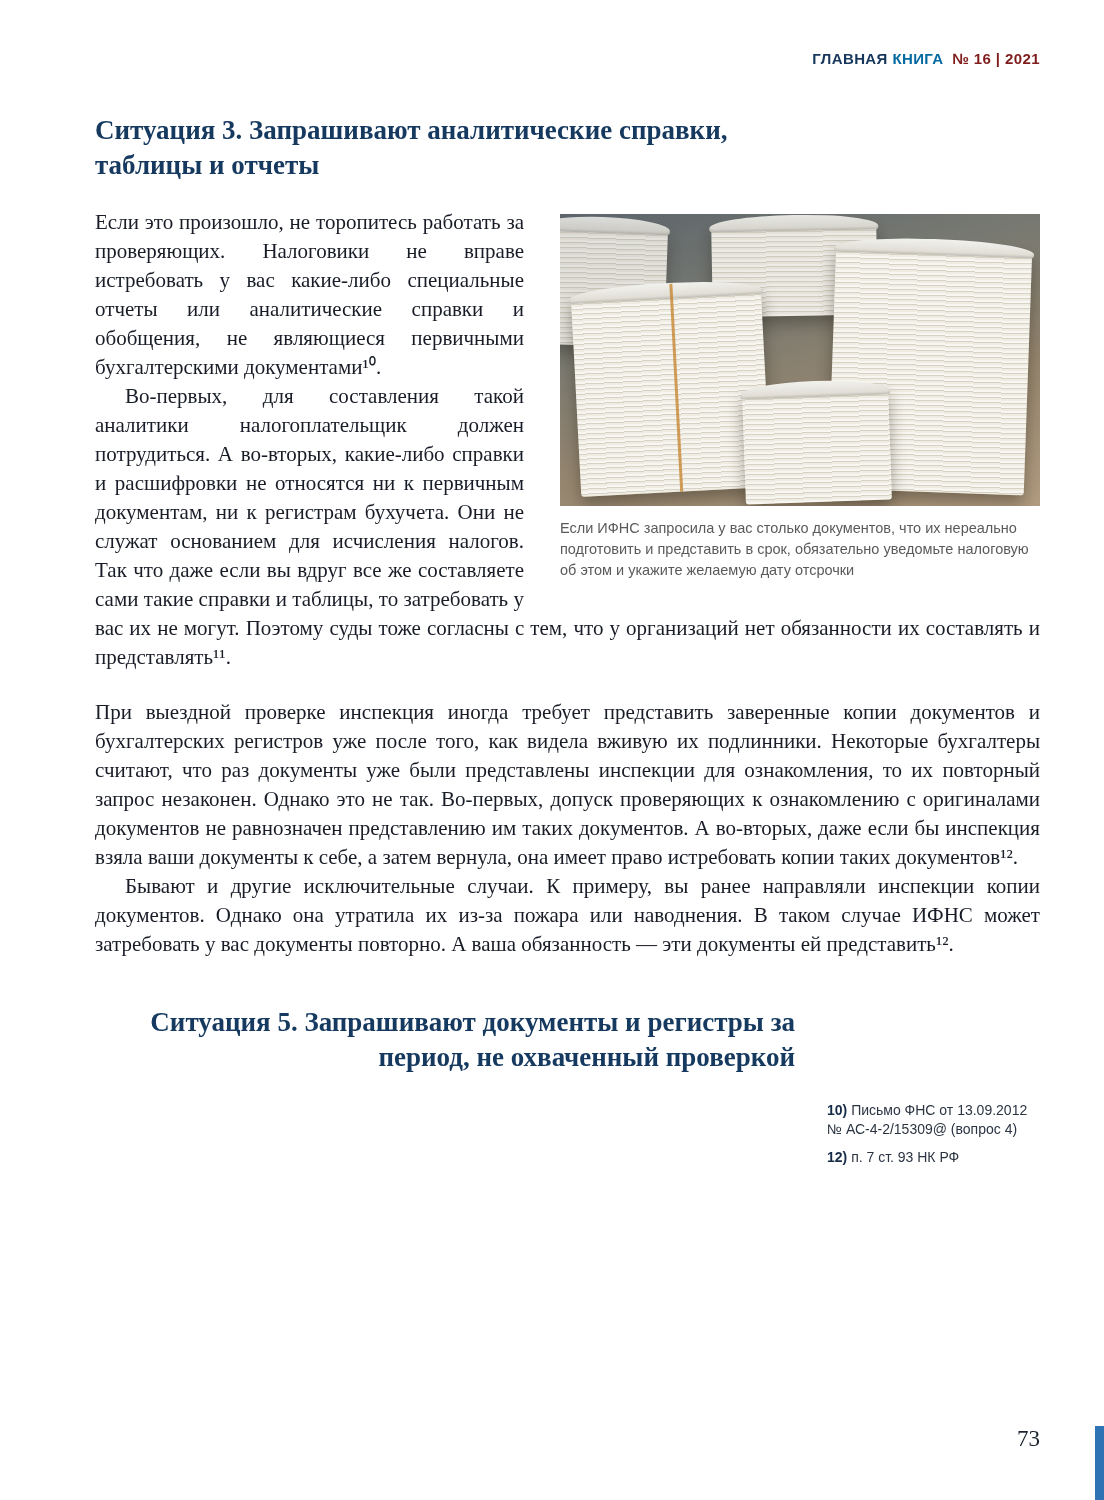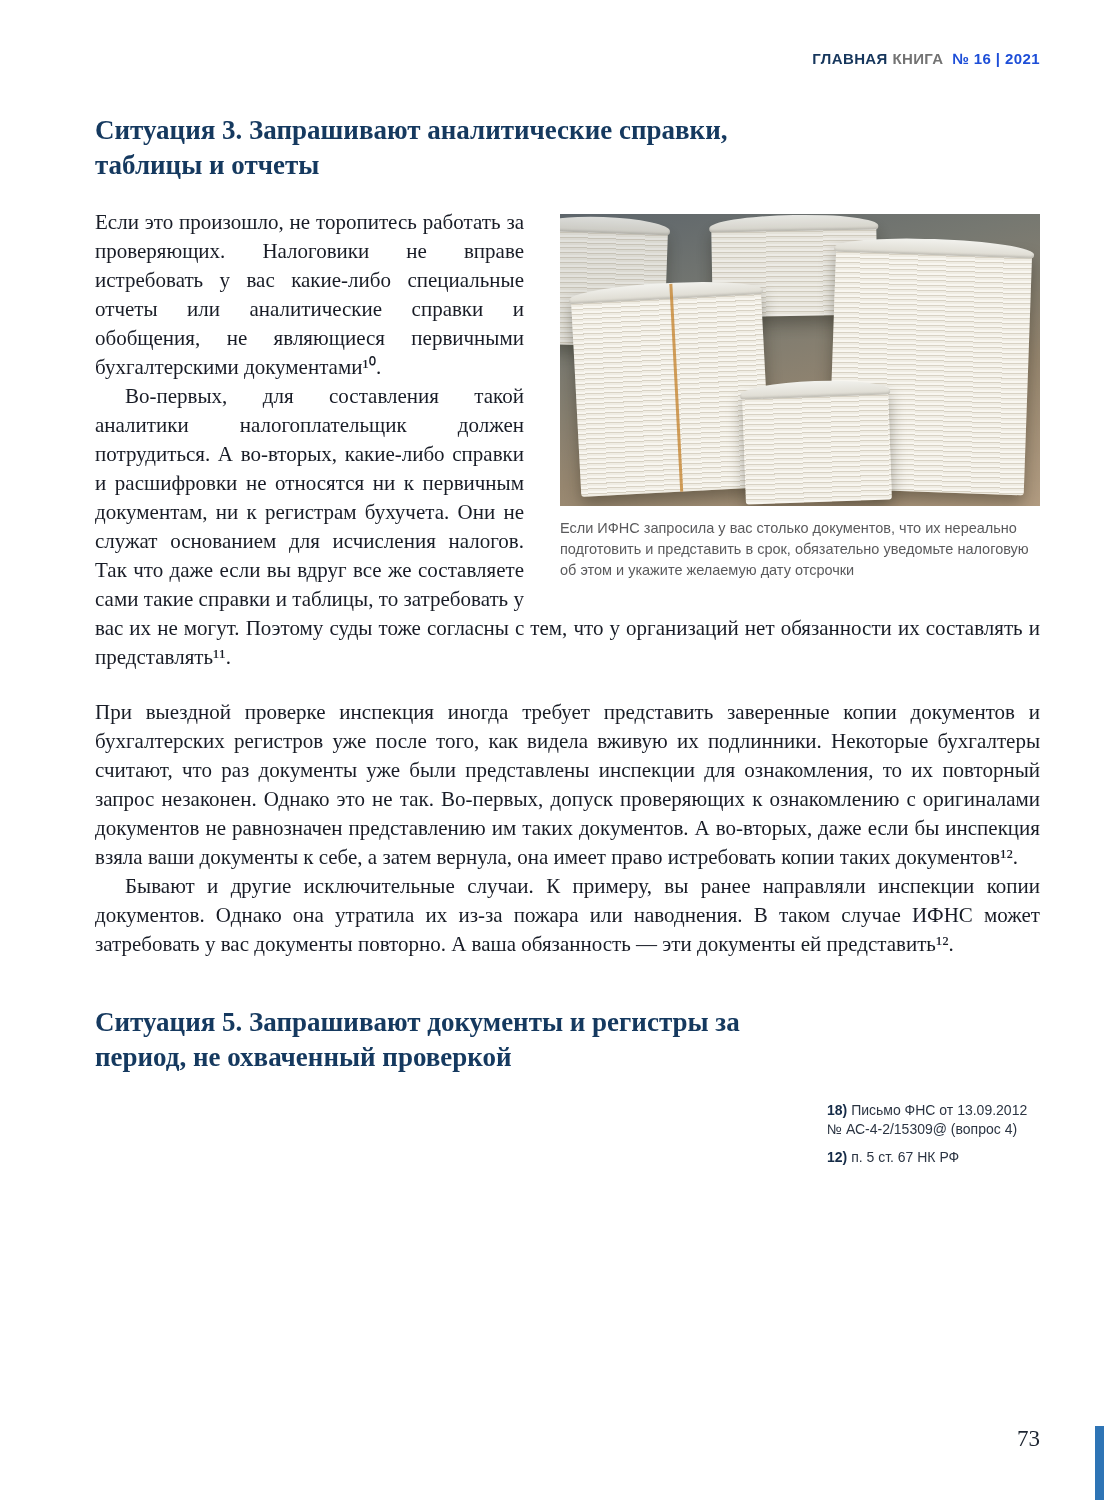--- a/index.html
+++ b/index.html
@@ -22,38 +22,38 @@
   
   .masthead {
     padding: 50px 64px 0 95px;
     text-align: right;
     font-family: "Liberation Sans", sans-serif;
     font-size: 15px;
     font-weight: bold;
     letter-spacing: 0.4px;
     color: #16365c;
   }
-  .masthead .brand-accent { color: #737373; }
-  .masthead .issue { font-weight: bold; color: #1d4ed8; margin-left: 4px; }
+  .masthead .brand-accent { color: #0369a1; }
+  .masthead .issue { font-weight: bold; color: #7f1d1d; margin-left: 4px; }
 
   
   .content {
     padding: 0 64px 0 95px;
   }
   .sec-title {
     font-family: "Liberation Serif", serif;
     font-weight: bold;
     color: #15395f;
     font-size: 27px;
     line-height: 1.28;
     margin: 0;
   }
   .sec3-title { margin-top: 46px; max-width: 640px; }
   .sec4-title { margin-top: 46px; max-width: 780px; }
-  .sec5-title { max-width: 700px; }
+  .sec5-title { max-width: 700px; text-align: right; }
 
   .body-p {
     font-size: 21px;
     line-height: 29px;
     text-align: justify;
     margin: 0;
   }
   .first-p { margin-top: 26px; }
   .indent { text-indent: 30px; }
   .clear { clear: both; }
@@ -186,22 +186,22 @@
     <section class="sec4">
       <p class="body-p first-p">При выездной проверке инспекция иногда требует представить заверенные копии документов и бухгалтерских регистров уже после того, как видела вживую их подлинники. Некоторые бухгалтеры считают, что раз документы уже были представлены инспекции для ознакомления, то их повторный запрос незаконен. Однако это не так. Во-первых, допуск проверяющих к ознакомлению с оригиналами документов не равнозначен представлению им таких документов. А во-вторых, даже если бы инспекция взяла ваши документы к себе, а затем вернула, она имеет право истребовать копии таких документов¹².</p>
       <p class="body-p indent">Бывают и другие исключительные случаи. К примеру, вы ранее направляли инспекции копии документов. Однако она утратила их из-за пожара или наводнения. В таком случае ИФНС может затребовать у вас документы повторно. А ваша обязанность — эти документы ей представить¹².</p>
     </section>
 
     <div class="bottom-row">
       <div class="bottom-left">
         <h2 class="sec-title sec5-title">Ситуация 5. Запрашивают документы и регистры за период, не охваченный проверкой</h2>
       </div>
       <aside class="footnotes">
-        <p class="footnote"><b>18)</b> <span>Письмо ФНС от 13.09.2012 № АС-4-2/15309@  (вопрос 4)</span></p>
-        <p class="footnote"><b>12)</b> <span>п. 5 ст. 67 НК РФ</span></p>
+        <p class="footnote"><b>10)</b> <span>Письмо ФНС от 13.09.2012 № АС-4-2/15309@  (вопрос 4)</span></p>
+        <p class="footnote"><b>12)</b> <span>п. 7 ст. 93 НК РФ</span></p>
       </aside>
     </div>
 
   </main>
 
   <div class="page-number">73</div>
   <div class="edge-tab"></div>
 
 </div>
 

